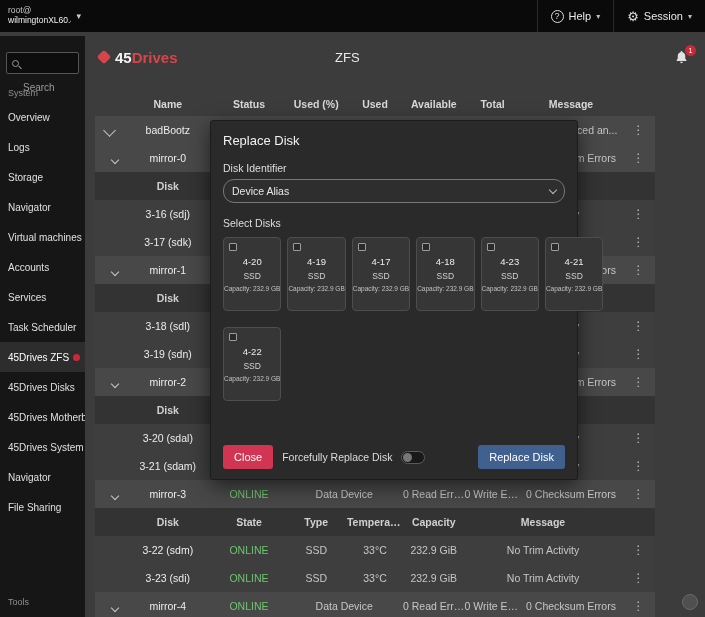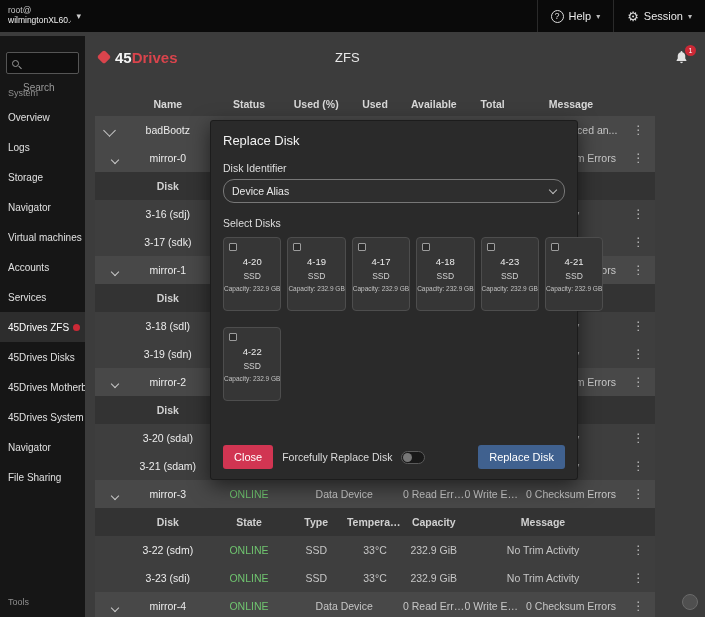--- a/index.html
+++ b/index.html
@@ -126,20 +126,23 @@
       </div>
       <div class="side-item">
         <span>Virtual machines</span>
       </div>
       <div class="side-item">
         <span>Accounts</span>
       </div>
       <div class="side-item">
         <span>Services</span>
       </div>
+      <div class="side-item">
+        <span>Task Scheduler</span>
+      </div>
       <div class="side-item active">
         <span>45Drives ZFS</span>
         <span class="side-badge"></span>
       </div>
       <div class="side-item">
         <span>45Drives Disks</span>
       </div>
       <div class="side-item">
         <span>45Drives Motherboard</span>
       </div>

